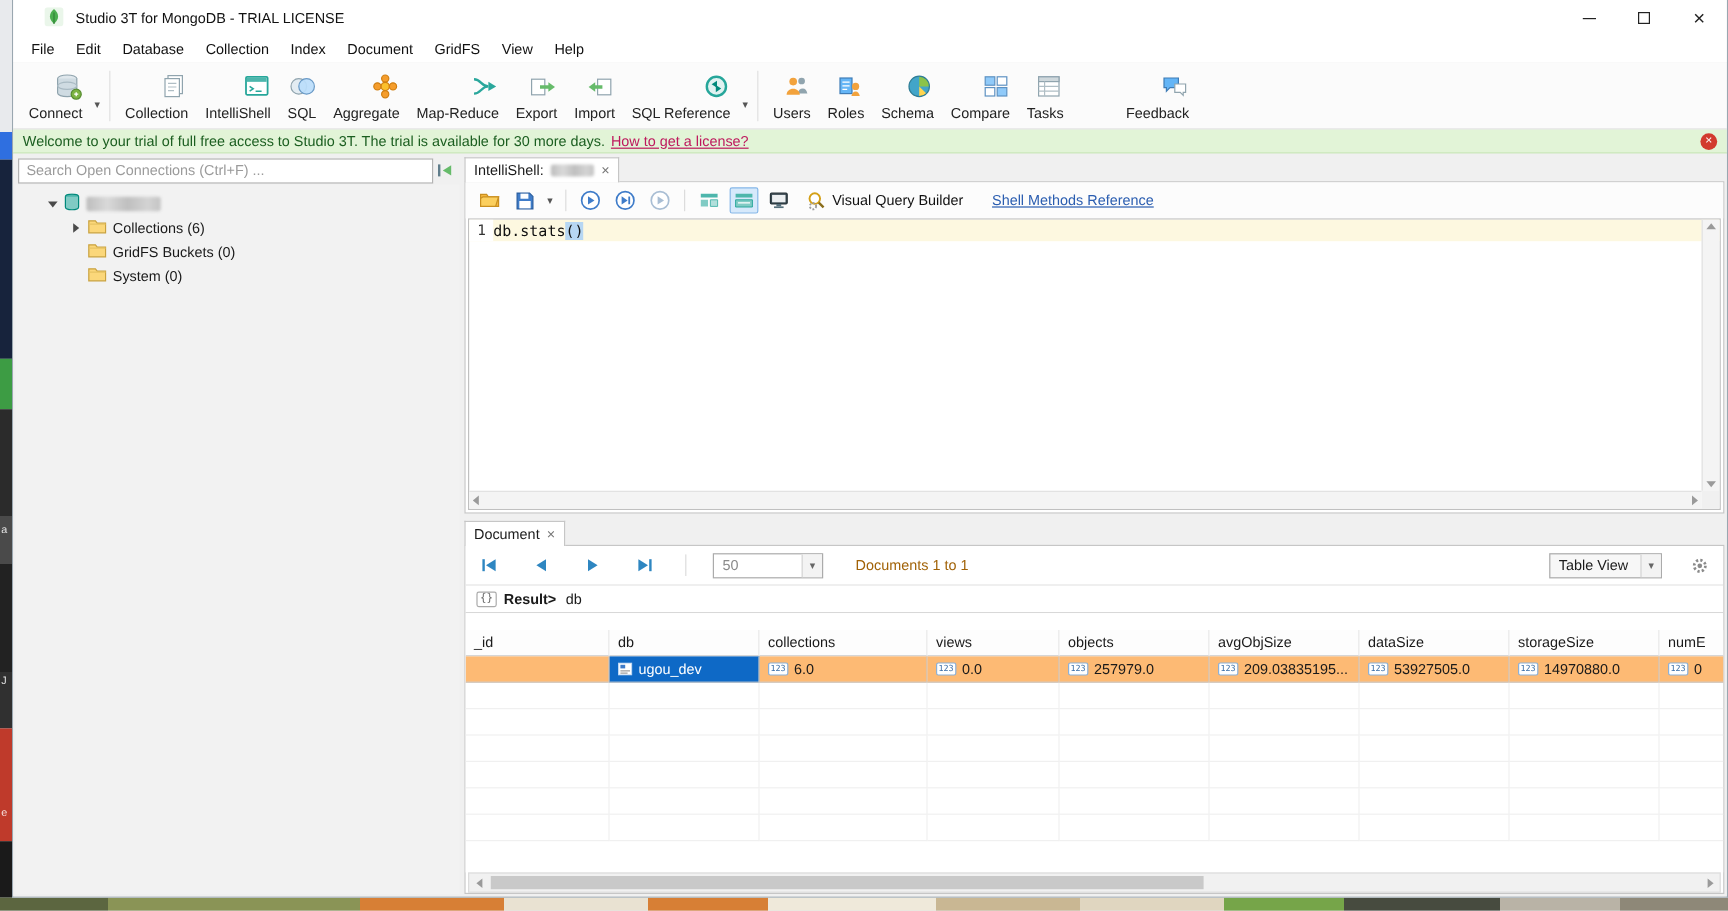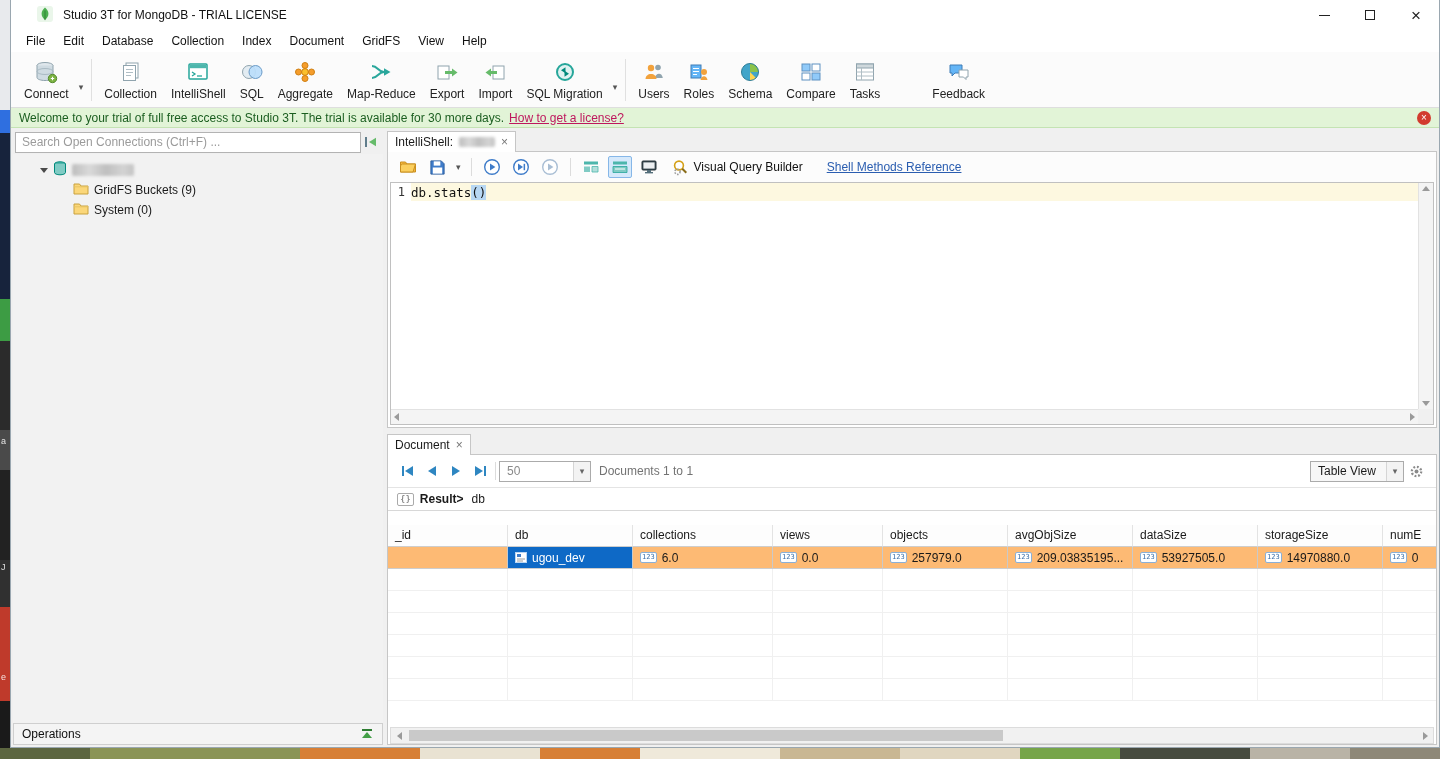--- a/index.html
+++ b/index.html
@@ -26,21 +26,21 @@
   .min-glyph { width:11px; height:1px; background:#222; display:inline-block; }
   .max-glyph { width:10px; height:10px; border:1px solid #222; display:inline-block; }
   .close-glyph { font-size:17px; line-height:1; }
 
   
   .menubar { height:22px; background:#fff; display:flex; align-items:center; padding-left:6px; flex:0 0 auto; }
   .menu-item { padding:3px 9px; font-size:12px; color:#111; }
 
   
   .toolbar { height:56px; background:#fbfbfb; border-bottom:1px solid #dedede; display:flex; align-items:center; padding:0 6px; flex:0 0 auto; }
-  .tool { display:flex; flex-direction:column; align-items:center; justify-content:center; padding:3px 7px; gap:2px; }
+  .tool { display:flex; flex-direction:column; align-items:flex-end; justify-content:center; padding:3px 7px; gap:2px; }
   .tool .ticon { height:26px; display:flex; align-items:center; justify-content:center; }
   .tool .tlabel { font-size:12px; color:#222; white-space:nowrap; }
   .tool-drop { align-self:center; padding:2px 3px; color:#555; font-size:9px; margin-top:14px; }
   .vsep { width:1px; height:42px; background:#e0e0e0; margin:0 5px; align-self:center; }
   .feedback-gap { margin-left:38px; }
 
   
   .banner { height:20px; background:#e2f4d7; border-bottom:1px solid #c4e3b3; display:flex; align-items:center; padding:0 8px; gap:5px; flex:0 0 auto; }
   .banner-msg { color:#1b5e20; font-size:12px; }
   .banner-link { color:#be185d; text-decoration:underline; font-size:12px; }
@@ -103,28 +103,28 @@
                 display:flex; flex-direction:column; justify-content:space-between; align-items:center; padding:3px 0; }
   .ed-hscroll { position:absolute; left:0; right:15px; bottom:0; height:15px; background:#f4f4f4; border-top:1px solid #e2e2e2;
                 display:flex; justify-content:space-between; align-items:center; padding:0 3px; }
   .arr-up { border-left:4px solid transparent; border-right:4px solid transparent; border-bottom:5px solid #9a9a9a; }
   .arr-down { border-left:4px solid transparent; border-right:4px solid transparent; border-top:5px solid #9a9a9a; }
   .arr-left { border-top:4px solid transparent; border-bottom:4px solid transparent; border-right:5px solid #9a9a9a; }
   .arr-right { border-top:4px solid transparent; border-bottom:4px solid transparent; border-left:5px solid #9a9a9a; }
   .ed-corner { position:absolute; right:0; bottom:0; width:15px; height:15px; background:#f0f0f0; }
 
   
-  .doc-toolbar { height:32px; display:flex; align-items:center; gap:0; padding:0 8px; background:#fff; flex:0 0 auto; }
+  .doc-toolbar { height:32px; display:flex; align-items:center; gap:19px; padding:0 8px; background:#fff; flex:0 0 auto; }
   .combo { height:21px; border:1px solid #ababab; background:#fff; display:inline-flex; align-items:center; }
   .combo .val { padding:0 7px; font-size:12px; }
   .combo .muted { color:#8a8a8a; }
   .combo .dd { width:17px; height:100%; display:flex; align-items:center; justify-content:center; font-size:9px; color:#666; border-left:1px solid #d5d5d5; background:#f3f3f3; }
   .pg-combo { width:92px; justify-content:space-between; }
   .tv-combo { width:94px; justify-content:space-between; background:#f7f7f7; }
-  .doc-range { font-size:12px; color:#737373; margin-left:8px; }
+  .doc-range { font-size:12px; color:#a16207; margin-left:8px; }
   .doc-toolbar .spacer { flex:1; }
 
   
   .result-bar { height:24px; display:flex; align-items:center; gap:6px; padding:0 9px; border-top:1px solid #e4e4e4; border-bottom:1px solid #d8d8d8; background:#fff; flex:0 0 auto; }
   .json-icon { border:1px solid #aaa; border-radius:2px; color:#666; font-size:9px; line-height:11px; padding:0 2px; font-family:"DejaVu Sans Mono",monospace; }
   .result-label { font-weight:bold; font-size:12px; }
   .result-target { font-size:12px; margin-left:2px; }
 
   
   .grid { flex:1; overflow:hidden; background:#fff; min-height:0; }
@@ -312,21 +312,21 @@
     </div>
 
     <div class="tool">
       <span class="ticon">
         <svg width="24" height="24" viewBox="0 0 24 24">
             <circle cx="12" cy="12" r="8" fill="#e0f2f1" stroke="#26a69a" stroke-width="2"></circle>
             <path d="M8 10.2l4.5-3v6z" fill="#00897b"></path>
             <path d="M16 13.8l-4.5 3v-6z" fill="#00897b"></path>
           </svg>
       </span>
-      <span class="tlabel">SQL Migration</span>
+      <span class="tlabel">SQL Reference</span>
     </div>
     <div class="tool-drop"><span>▾</span></div>
     <div class="vsep"></div>
 
     <div class="tool">
       <span class="ticon">
         <svg width="24" height="24" viewBox="0 0 24 24">
             <circle cx="16" cy="7.5" r="2.8" fill="#90a4ae"></circle>
             <path d="M12.8 18c.4-2.6 2-4.2 4.2-4.2 1.8 0 3.4 1.5 3.8 4.2z" fill="#90a4ae"></path>
             <circle cx="9" cy="8" r="3.2" fill="#f2a23c"></circle>
@@ -420,50 +420,51 @@
           <span class="chev down"></span>
           <span>
             <svg width="14" height="15" viewBox="0 0 14 15">
                 <ellipse cx="7" cy="3" rx="5.5" ry="2.2" fill="#4db6ac" stroke="#00897b"></ellipse>
                 <path d="M1.5 3v8.5c0 1.3 2.5 2.3 5.5 2.3s5.5-1 5.5-2.3V3" fill="#80cbc4" stroke="#00897b"></path>
               </svg>
           </span>
           <span class="redact" style="width:62px"></span>
         </div>
         <div class="trow" style="padding-left:46px">
-          <span class="chev blank"></span>
+          <span class="chev right"></span>
           <span>
             <svg width="16" height="13" viewBox="0 0 16 13">
                 <path d="M1 2h5.5L8 4h7v8H1z" fill="#fbd77a" stroke="#c9a23f"></path>
                 <path d="M1 4.8h14" stroke="#e7c363"></path>
               </svg>
           </span>
-          <span>GridFS Buckets (9)</span>
+          <span>Collections (6)</span>
         </div>
         <div class="trow" style="padding-left:46px">
           <span class="chev blank"></span>
           <span>
             <svg width="16" height="13" viewBox="0 0 16 13">
                 <path d="M1 2h5.5L8 4h7v8H1z" fill="#fbd77a" stroke="#c9a23f"></path>
                 <path d="M1 4.8h14" stroke="#e7c363"></path>
               </svg>
           </span>
+          <span>GridFS Buckets (0)</span>
+        </div>
+        <div class="trow" style="padding-left:46px">
+          <span class="chev blank"></span>
+          <span>
+            <svg width="16" height="13" viewBox="0 0 16 13">
+                <path d="M1 2h5.5L8 4h7v8H1z" fill="#fbd77a" stroke="#c9a23f"></path>
+                <path d="M1 4.8h14" stroke="#e7c363"></path>
+              </svg>
+          </span>
           <span>System (0)</span>
         </div>
       </div>
 
-      <div class="ops-bar">
-        <span class="ops-label">Operations</span>
-        <span class="ops-collapse">
-          <svg width="14" height="12" viewBox="0 0 14 12">
-              <rect x="2" y="1" width="10" height="2" fill="#2e7d32"></rect>
-              <path d="M7 4l5 6H2z" fill="#43a047"></path>
-            </svg>
-        </span>
-      </div>
     </div>
 
     <div class="right-panel">
 
       <div class="tabbar">
         <div class="tab">
           <span>IntelliShell:</span>
           <span class="redact" style="width:36px;height:10px"></span>
           <span class="tab-close">×</span>
         </div>

